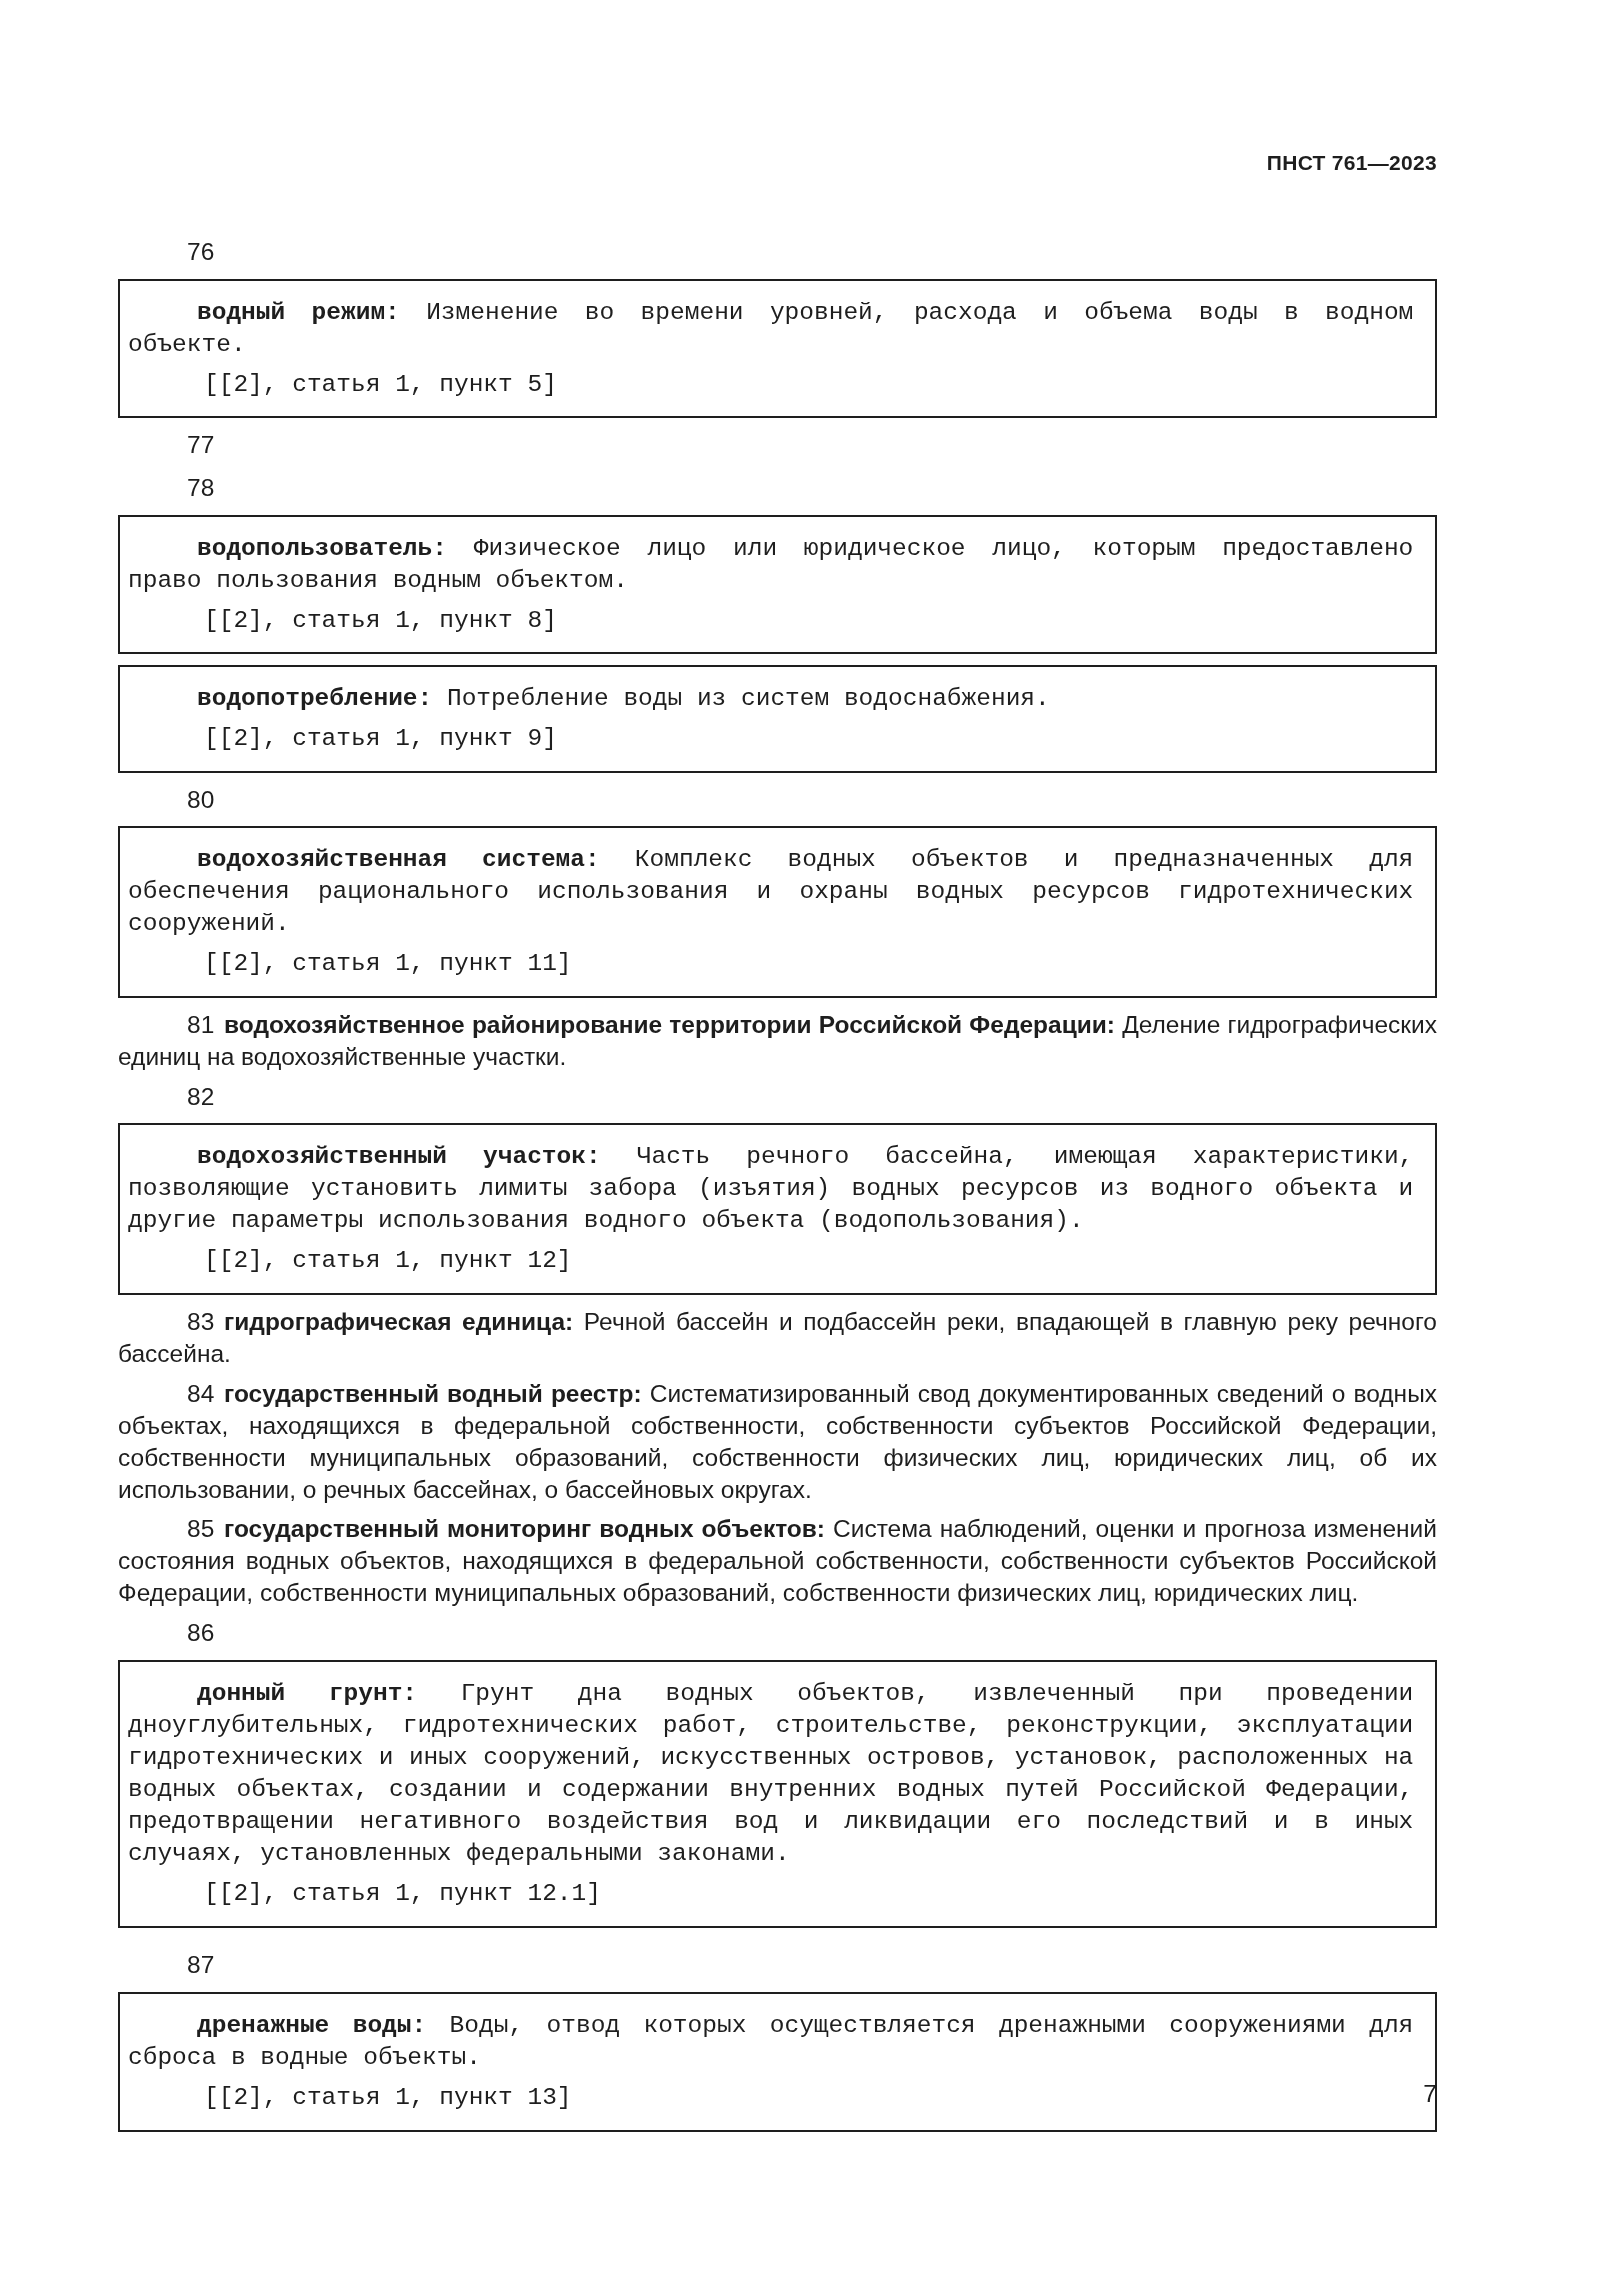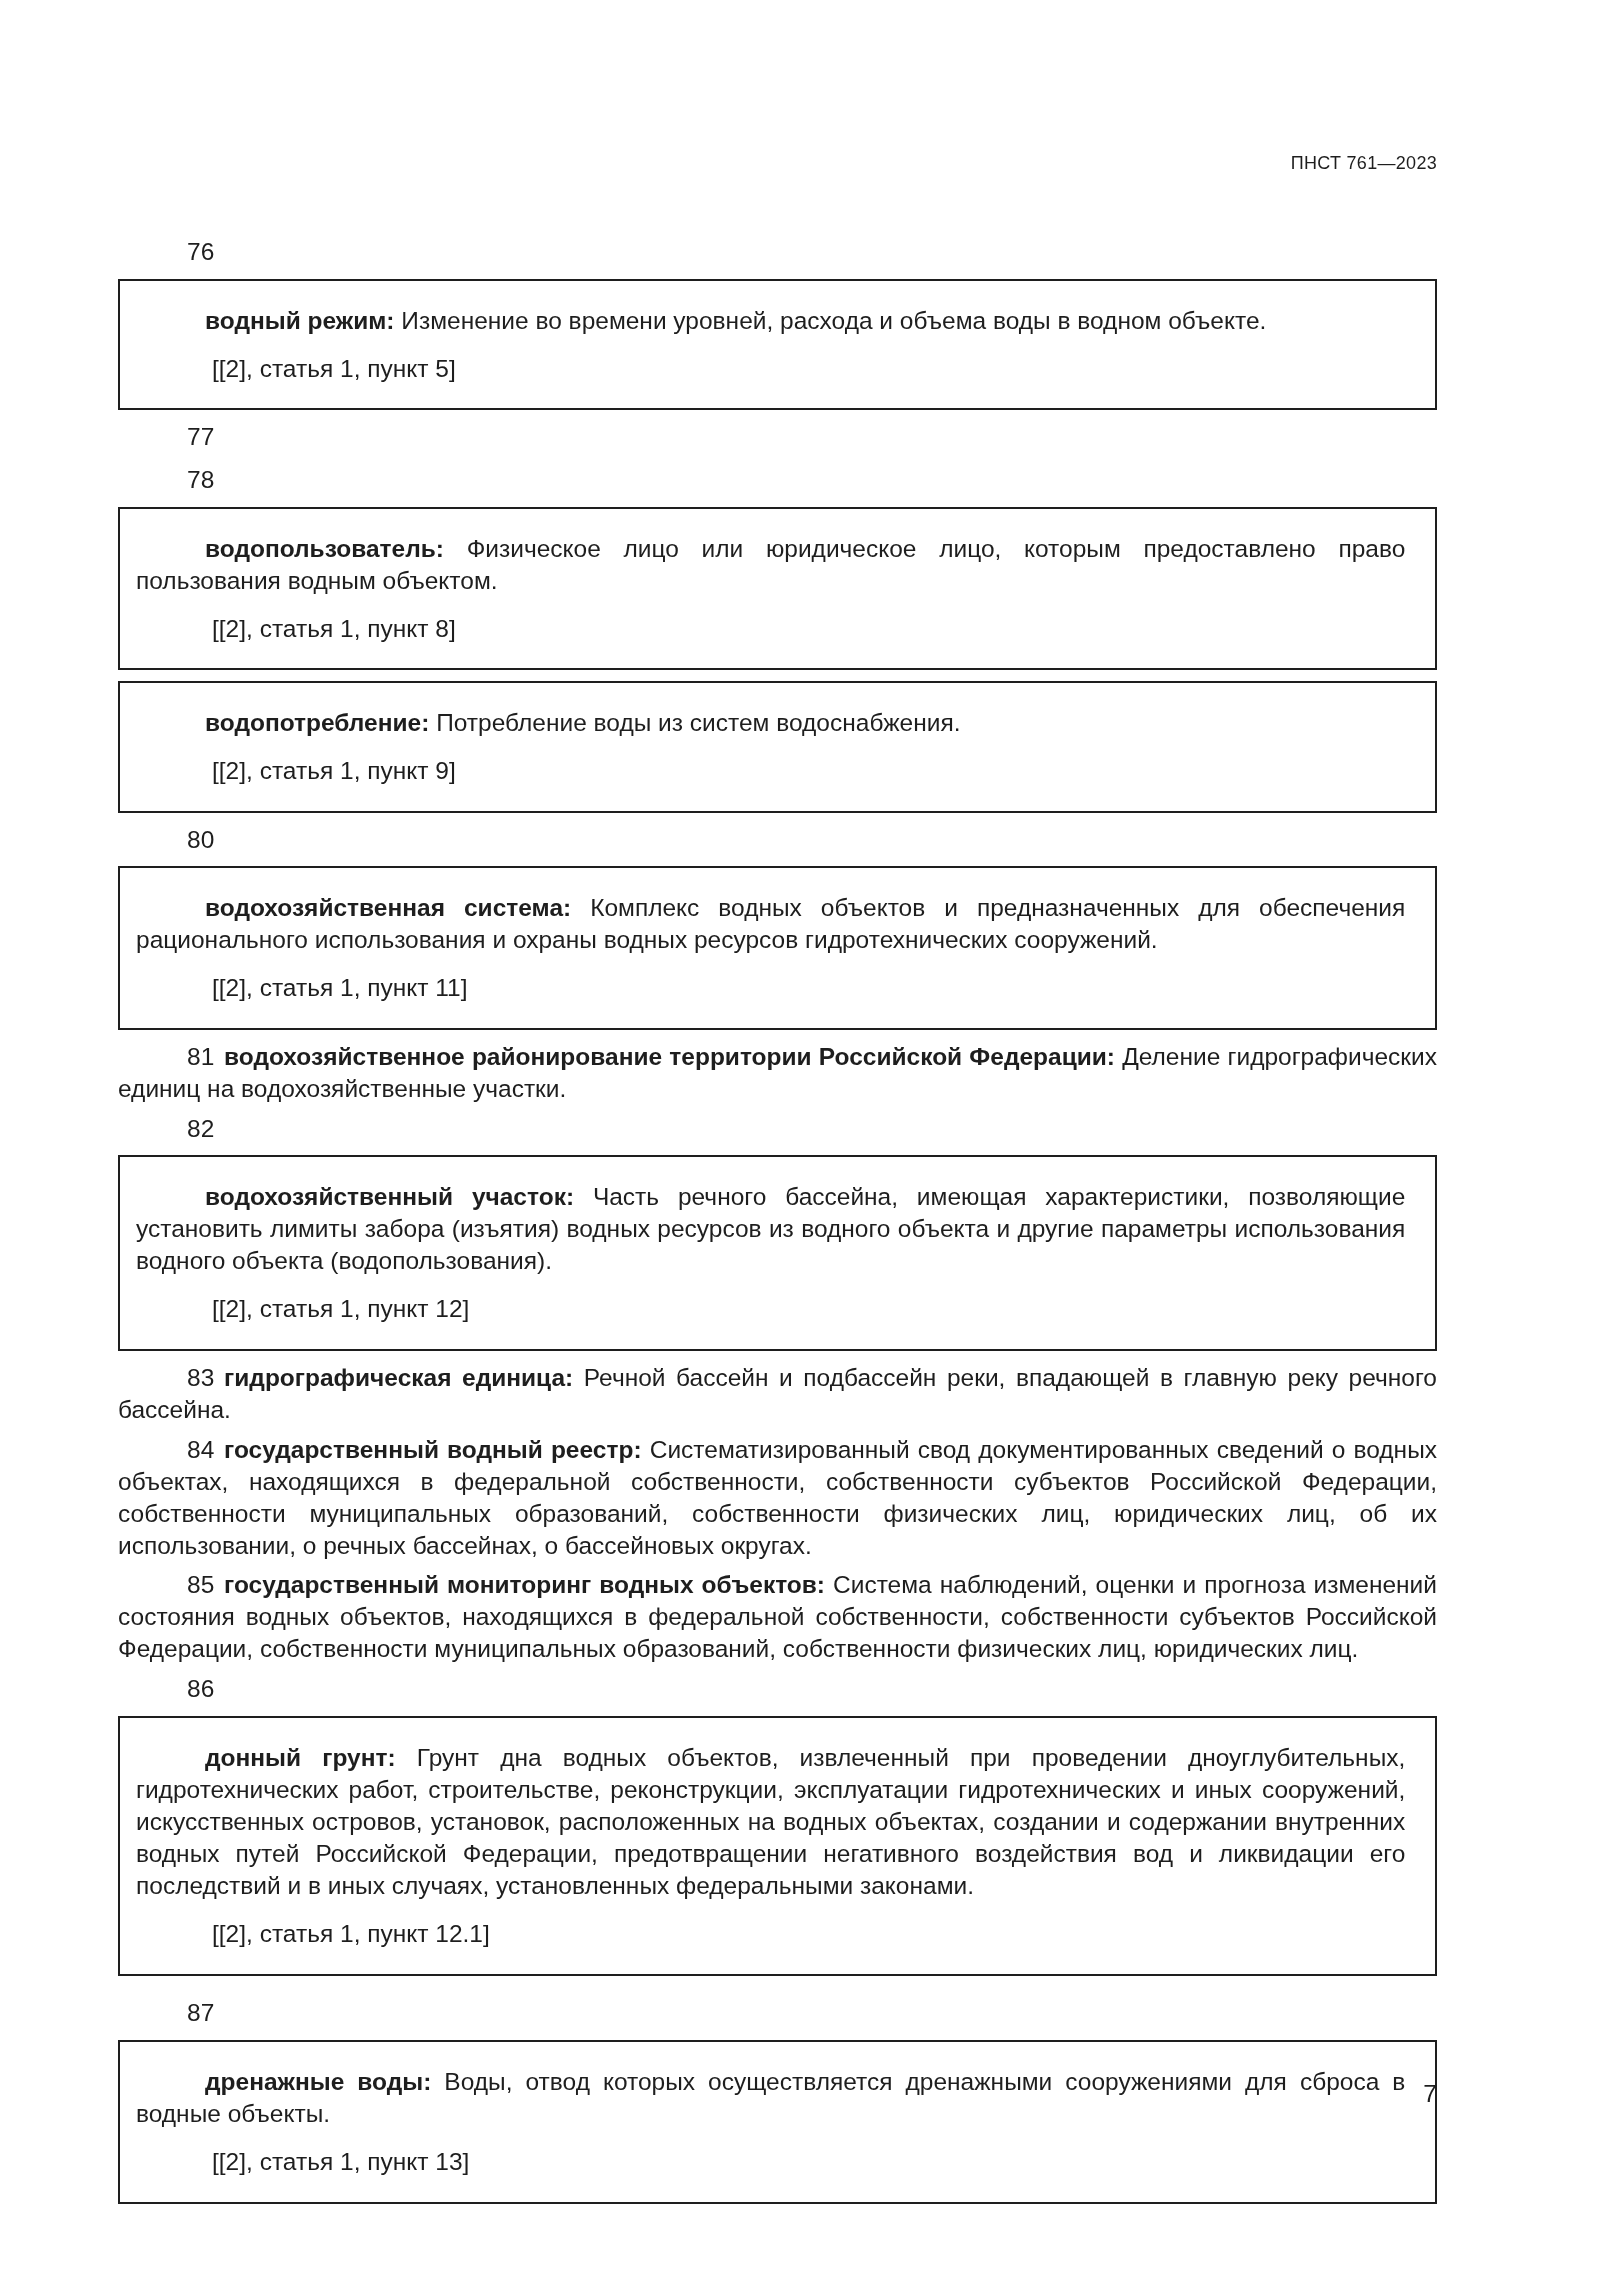--- a/index.html
+++ b/index.html
@@ -3,31 +3,31 @@
 <meta charset="utf-8">
 <style>
   html, body { margin: 0; padding: 0; background: #ffffff; }
   body {
     width: 1621px; height: 2293px; position: relative; overflow: hidden;
     font-family: "Liberation Sans", sans-serif; color: #1e1e1e;
     font-size: 24.5px; line-height: 32px;
   }
   .header {
     position: absolute; top: 147px; right: 184px;
-    font-weight: normal; font-size: 18px; letter-spacing: 0.3px;
+    font-weight: bold; font-size: 21px; letter-spacing: 0.3px;
   }
   .content {
     position: absolute; left: 118px; top: 236px; width: 1319px;
   }
   .num { padding-left: 69px; height: 32px; margin-bottom: 10.8px; }
   .box {
     border: 2.9px solid #1e1e1e; padding: 7.8px 13.7px 7.8px 0;
     margin-bottom: 10.8px;
   }
-  .box p { margin: 16px; text-align: justify; text-align-last: left; }
+  .box p { margin: 8px; text-align: justify; text-align-last: left; font-family: Liberation Mono, monospace; }
   .box .def { text-indent: 69px; padding-left: 0; }
   .box .ref { padding-left: 76px; }
   .para {
     margin: 0 0 7.8px 0; text-indent: 69px; text-align: justify;
   }
   .para .pnum { margin-right: 9.8px; margin-top: 28px; }
   b { font-weight: bold; }
   .page-num {
     position: absolute; top: 2078px; right: 184px; font-size: 24.5px;
   }

